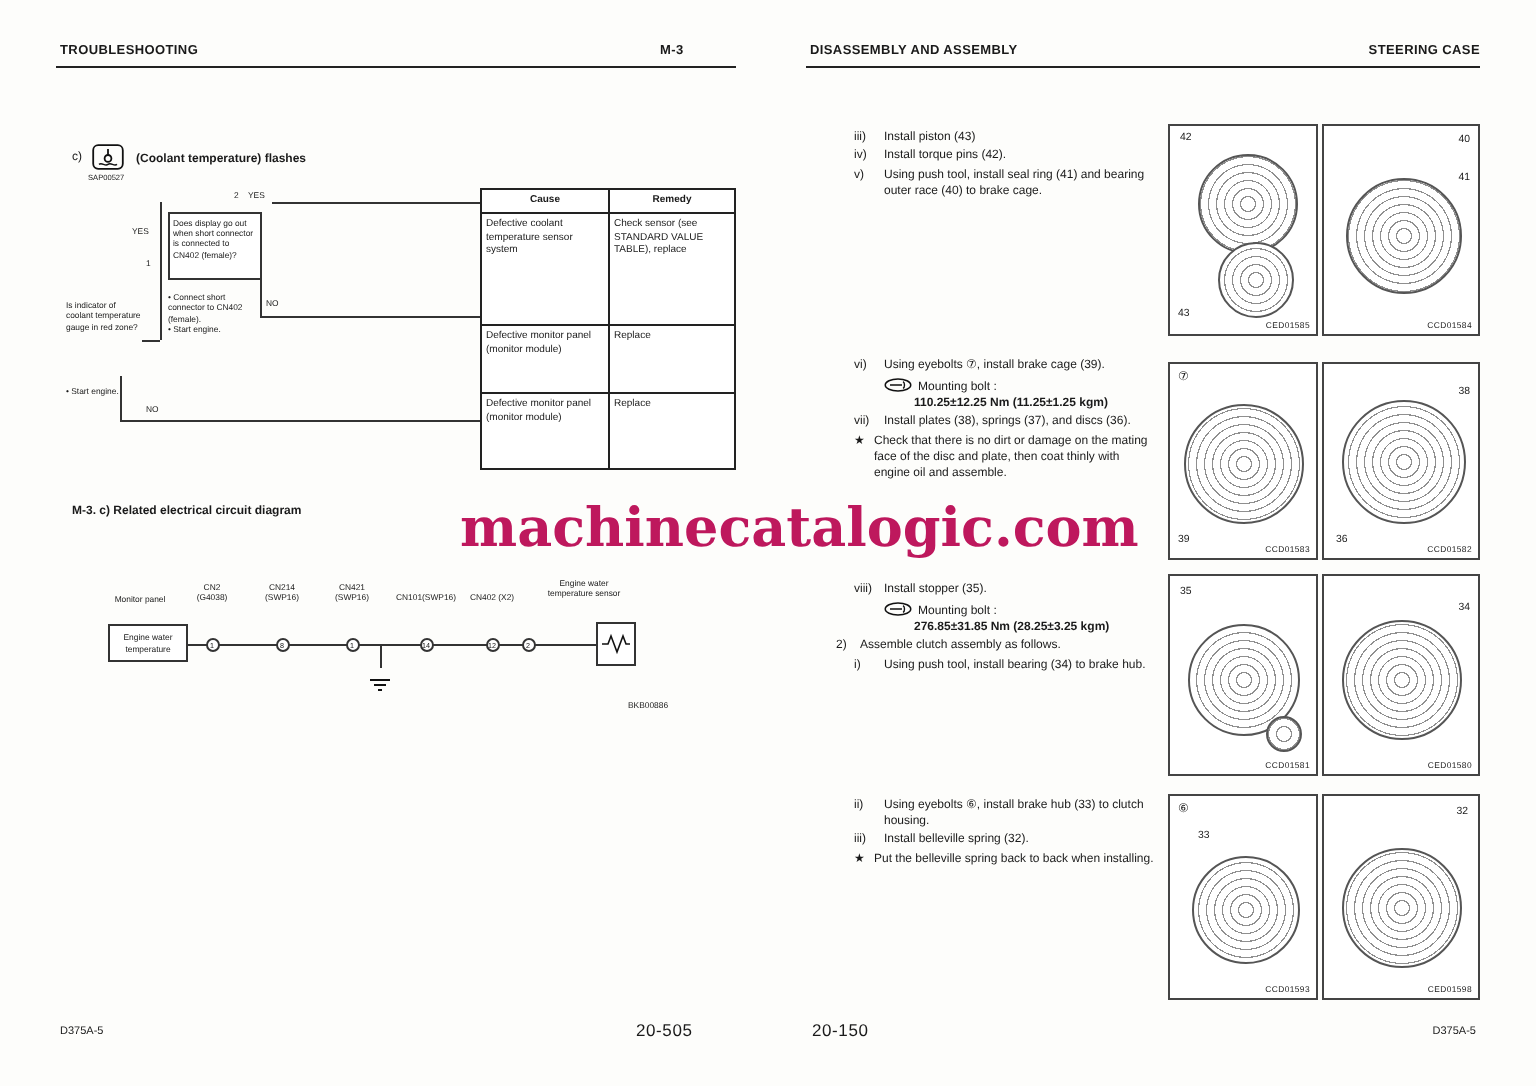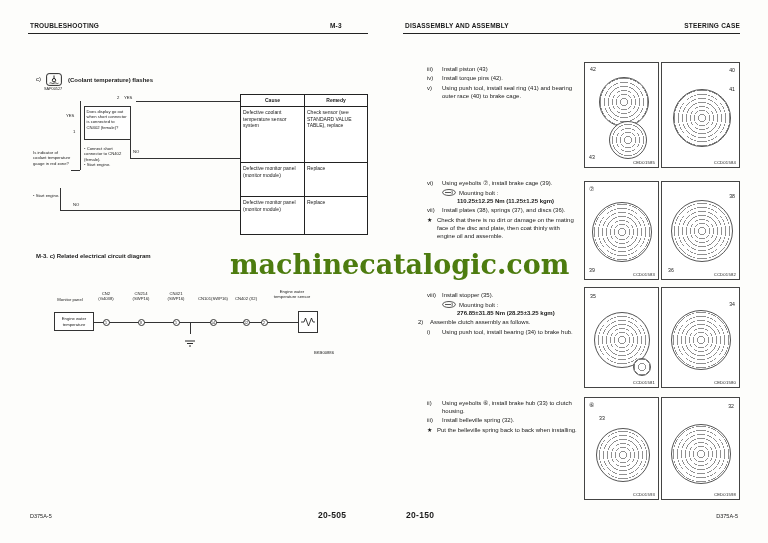--- a/index.html
+++ b/index.html
@@ -18,22 +18,22 @@
   .fcbox{position:absolute;border:0.8px solid #333;background:#fff;padding:1.5px;}
   table.tb{position:absolute;border-collapse:collapse;table-layout:fixed;background:#fff;}
   .tb th,.tb td{border:0.9px solid #222;font-size:5px;line-height:1.35;padding:2px;vertical-align:top;text-align:left;font-weight:normal;}
   .tb th{text-align:center;font-weight:bold;height:11px;vertical-align:middle;}
   .figbox{position:absolute;border:0.9px solid #444;background:#fff;}
   .rings{position:absolute;border-radius:50%;border:1px solid #555;
          background:repeating-radial-gradient(circle at 50% 50%, #fff 0 3.4px, #8f8f8f 3.4px 4px);}
   .fig-lbl{position:absolute;font-size:5.2px;line-height:1;}
   .fig-code{position:absolute;right:3px;bottom:2px;font-size:4.2px;color:#222;letter-spacing:.2px;}
   .wm{position:absolute;left:230px;top:249px;font-family:"DejaVu Serif",serif;font-weight:bold;
-      font-size:27px;color:#4d7c0f;z-index:30;}
-  .pgnum{font-size:8.5px;font-weight:bold;letter-spacing:.3px;text-align:center;}
+      font-size:27px;color:#be185d;z-index:30;}
+  .pgnum{font-size:8.5px;font-weight:normal;letter-spacing:.3px;text-align:center;}
   .ftr{font-size:5.5px;}
   .grp{position:absolute;left:413px;width:166px;}
   .step{display:flex;font-size:6px;line-height:1.32;margin-bottom:1.5px;padding-left:14px;}
   .step .mk{flex:0 0 15px;}
   .step.note .mk{flex:0 0 10px;}
   .step.out{padding-left:5px;}
   .step .tx{flex:1;}
   .tq{margin:1px 0 3px 29px;font-size:6px;}
   .tq-head{display:flex;align-items:center;gap:3px;}
   .tq .val{font-weight:bold;margin-left:15px;margin-top:1px;}

